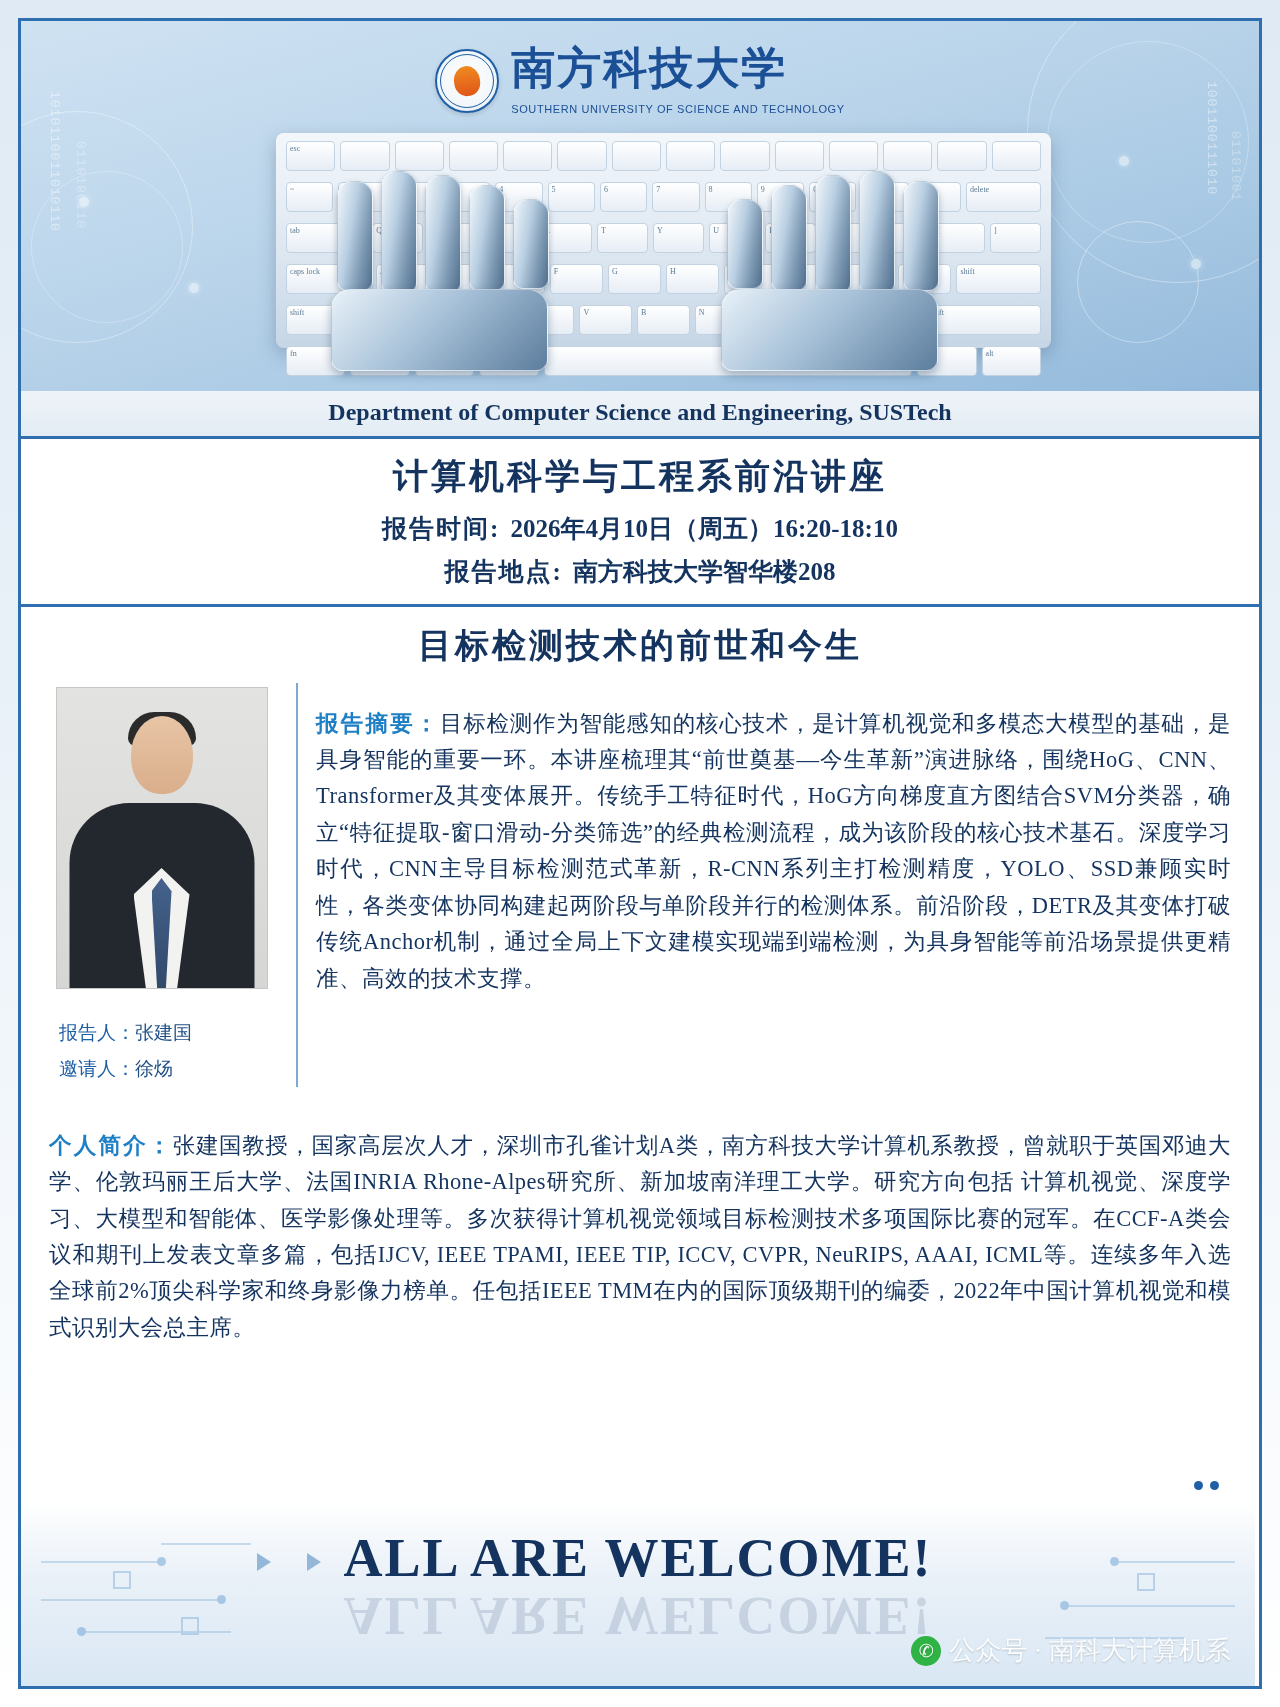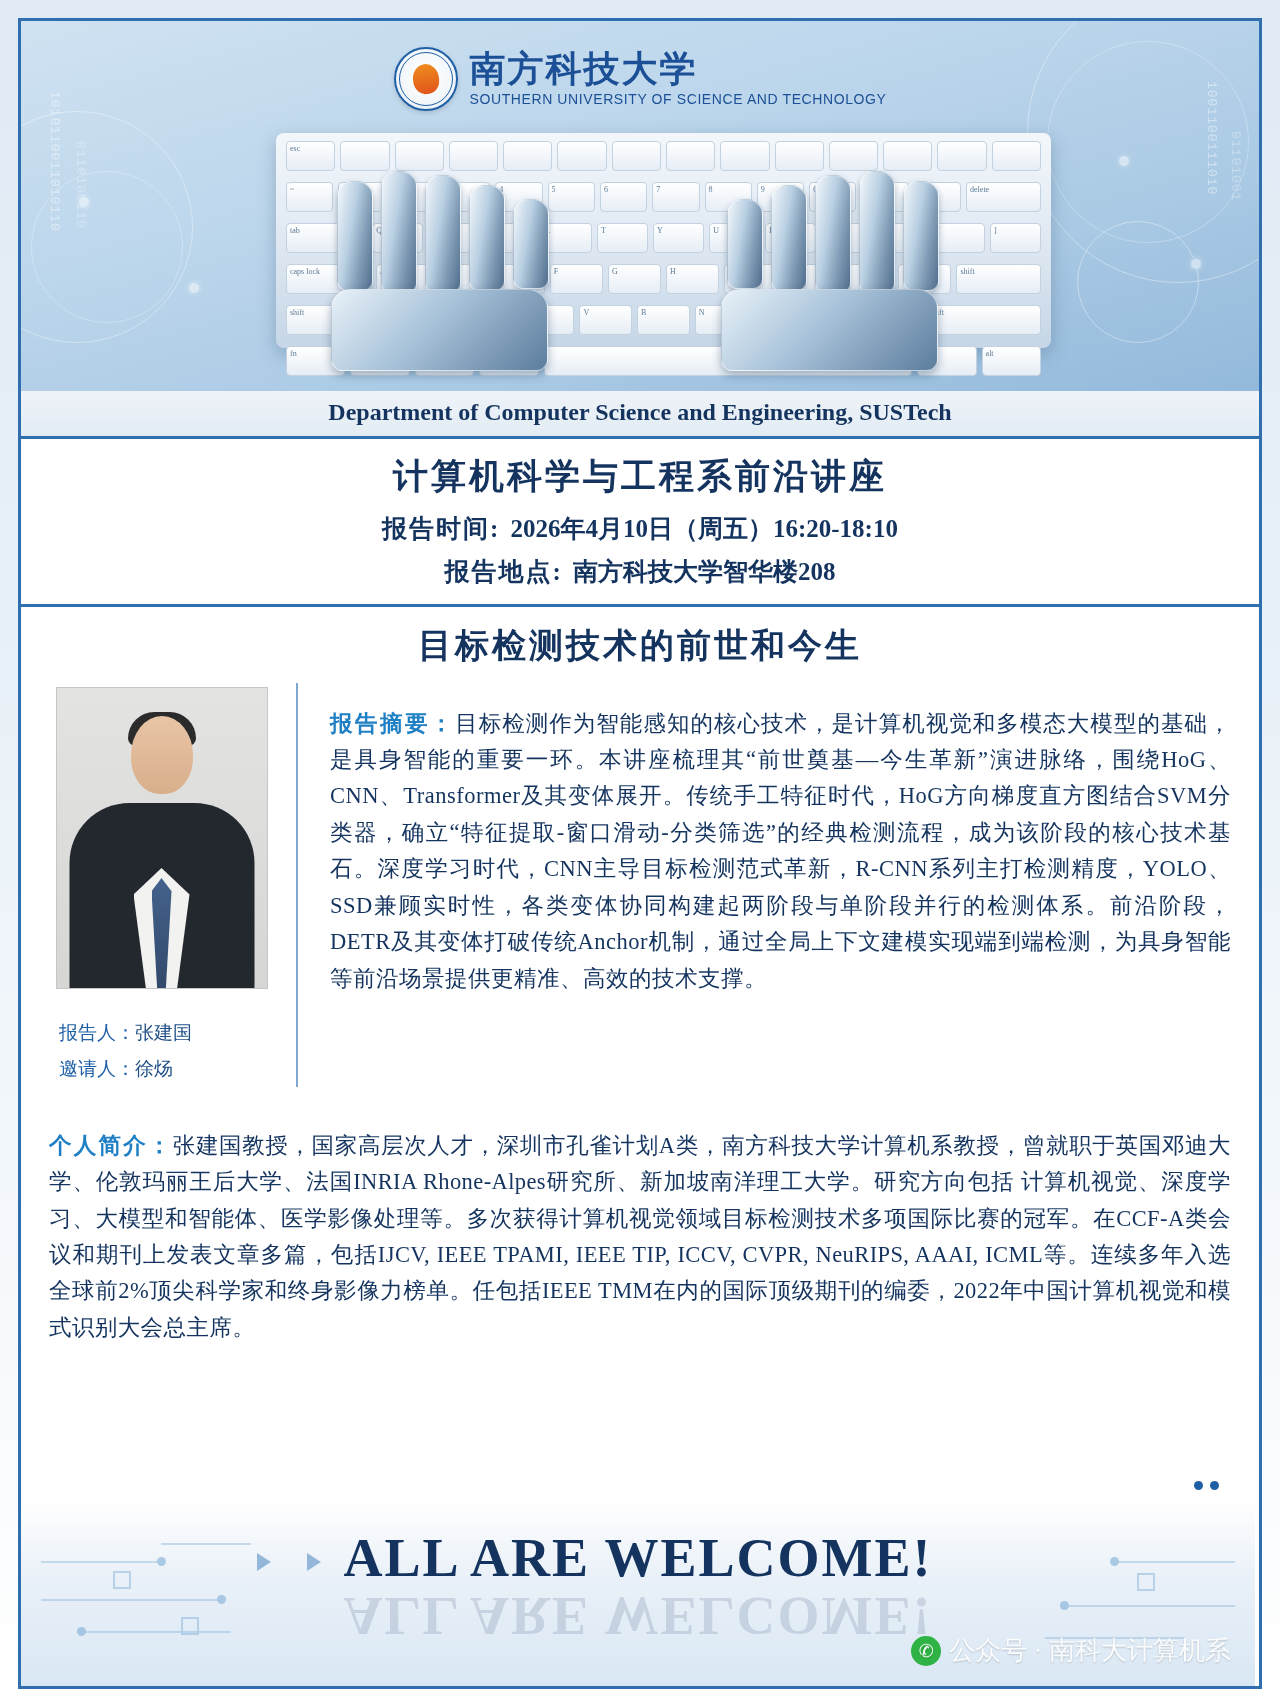--- a/index.html
+++ b/index.html
@@ -165,32 +165,32 @@
     transform: rotate(-8deg);
   }
   .logo-mark .ringtext {
     position: absolute;
     inset: 3px;
     border-radius: 50%;
     border: 1px solid #1f5fa6;
   }
   .logo-cn {
     font-family: "Liberation Serif", serif;
-    font-size: 36px;
+    font-size: 44px;
     font-weight: bold;
     color: #1b4f96;
     letter-spacing: 2px;
     line-height: 1;
   }
   .logo-en {
     font-family: "Liberation Sans", sans-serif;
-    font-size: 14px;
+    font-size: 11px;
     color: #1b4f96;
     letter-spacing: .6px;
-    margin-top: 4px;
+    margin-top: 12px;
   }
 
   
   .dept-bar {
     background: linear-gradient(180deg, #eef3f8 0%, #e3ecf4 100%);
     text-align: center;
     padding: 8px 0 10px;
     border-bottom: 3px solid #2f6fb0;
   }
   .dept-bar .txt {
@@ -309,21 +309,21 @@
     padding-left: 10px;
     font-size: 19px;
     color: #1f5fa6;
     line-height: 1.9;
   }
   .person-meta .nm { color: #1f4f86; }
 
   .right-col {
     flex: 1;
     border-left: 2px solid #7fa9d0;
-    padding-left: 32px;
+    padding-left: 18px;
   }
   .abstract {
     font-size: 22.5px;
     line-height: 1.62;
     color: #14345f;
     text-align: justify;
     letter-spacing: .5px;
   }
   .abstract .lead {
     color: #1f7fc4;

